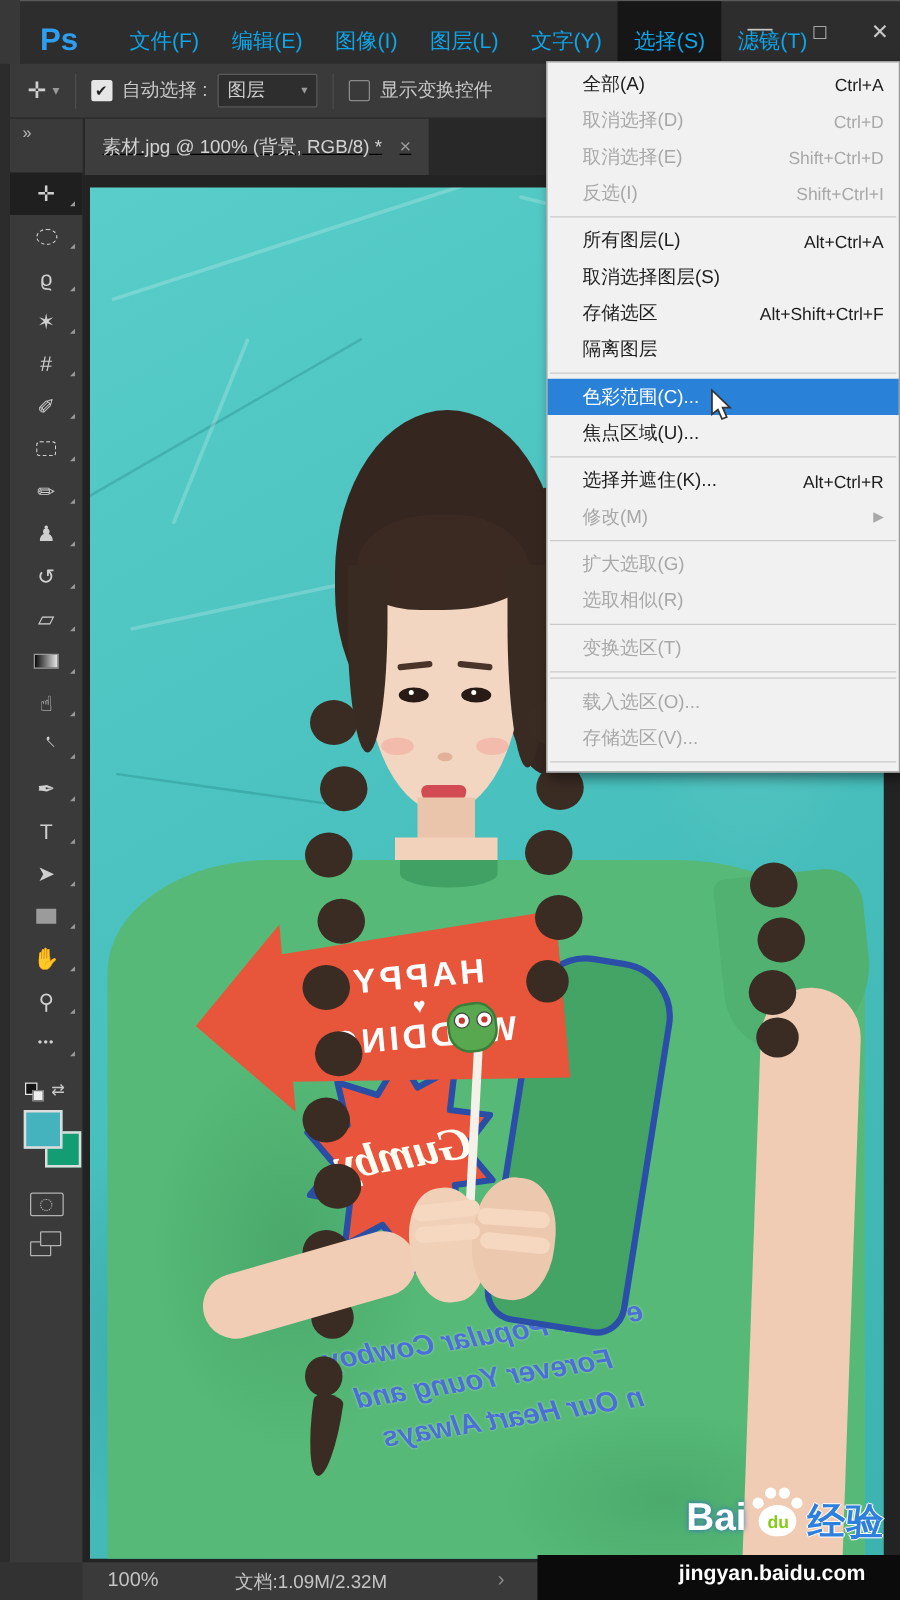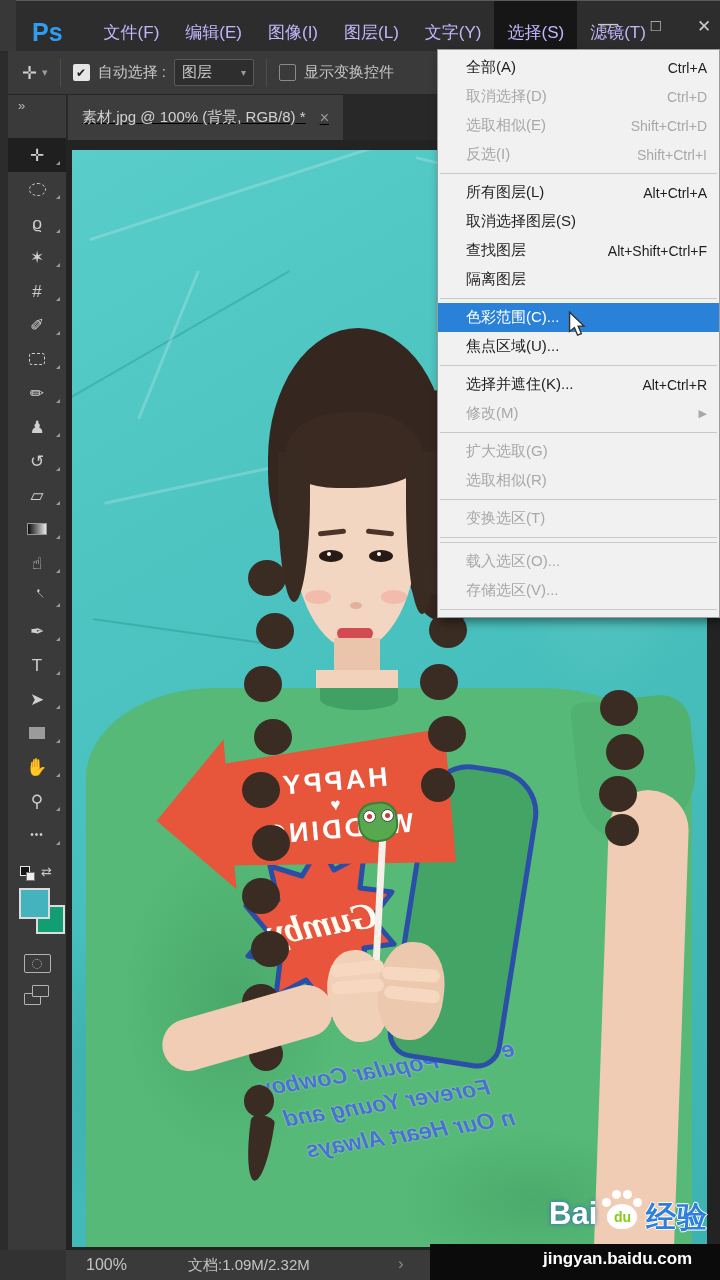--- a/index.html
+++ b/index.html
@@ -5,21 +5,21 @@
   html,body{margin:0;padding:0;background:#111;}
   *{box-sizing:border-box;}
   .app{position:relative;width:720px;height:1280px;background:#383838;overflow:hidden;
        font-family:"Liberation Sans","DejaVu Sans",sans-serif;-webkit-font-smoothing:antialiased;}
 
   
   .menubar{position:absolute;left:16px;top:0;width:720px;height:64px;background:#2d2d2d;
            border-top:1px solid #5a5a5a;border-bottom:1px solid #1f1f1f;display:flex;align-items:center;}
   .pslogo{margin-left:16px;font-weight:bold;font-size:25px;color:#2e9ef0;letter-spacing:0;}
   .menus{display:flex;margin-left:28px;height:100%;align-items:stretch;}
-  .menu-item{display:flex;align-items:center;padding:0 13px;font-size:17px;color:#c4b5fd;cursor:default;}
+  .menu-item{display:flex;align-items:center;padding:0 13px;font-size:17px;color:#0ea5e9;cursor:default;}
   .menu-item.active{background:#161616;}
   .winctrl{position:absolute;right:8px;top:0;height:50px;display:flex;align-items:center;}
   .wbtn{width:48px;text-align:center;color:#c8c8c8;font-size:17px;}
   .wbtn.min{font-size:20px;margin-top:-6px;}
 
   
   .optionsbar{position:absolute;left:8px;top:51px;width:712px;height:44px;background:#3a3a3a;
               border-bottom:1px solid #262626;display:flex;align-items:center;padding-left:14px;}
   .opt-move{color:#d0d0d0;font-size:18px;}
   .opt-chev{color:#9a9a9a;font-size:11px;margin-left:5px;}
@@ -387,37 +387,37 @@
   <div class="ctxmenu">
     <div class="mi">
         <span class="lbl">全部(A)</span>
         <span class="sc">Ctrl+A</span>
       </div>
     <div class="mi dis">
         <span class="lbl">取消选择(D)</span>
         <span class="sc">Ctrl+D</span>
       </div>
     <div class="mi dis">
-        <span class="lbl">选取相似(E)</span>
+        <span class="lbl">取消选择(E)</span>
         <span class="sc">Shift+Ctrl+D</span>
       </div>
     <div class="mi dis">
         <span class="lbl">反选(I)</span>
         <span class="sc">Shift+Ctrl+I</span>
       </div>
     <div class="msep"></div>
     <div class="mi">
         <span class="lbl">所有图层(L)</span>
         <span class="sc">Alt+Ctrl+A</span>
       </div>
     <div class="mi">
         <span class="lbl">取消选择图层(S)</span>
       </div>
     <div class="mi">
-        <span class="lbl">查找图层</span>
+        <span class="lbl">存储选区</span>
         <span class="sc">Alt+Shift+Ctrl+F</span>
       </div>
     <div class="mi">
         <span class="lbl">隔离图层</span>
       </div>
     <div class="msep"></div>
     <div class="mi hl">
         <span class="lbl">色彩范围(C)...</span>
       </div>
     <div class="mi">

